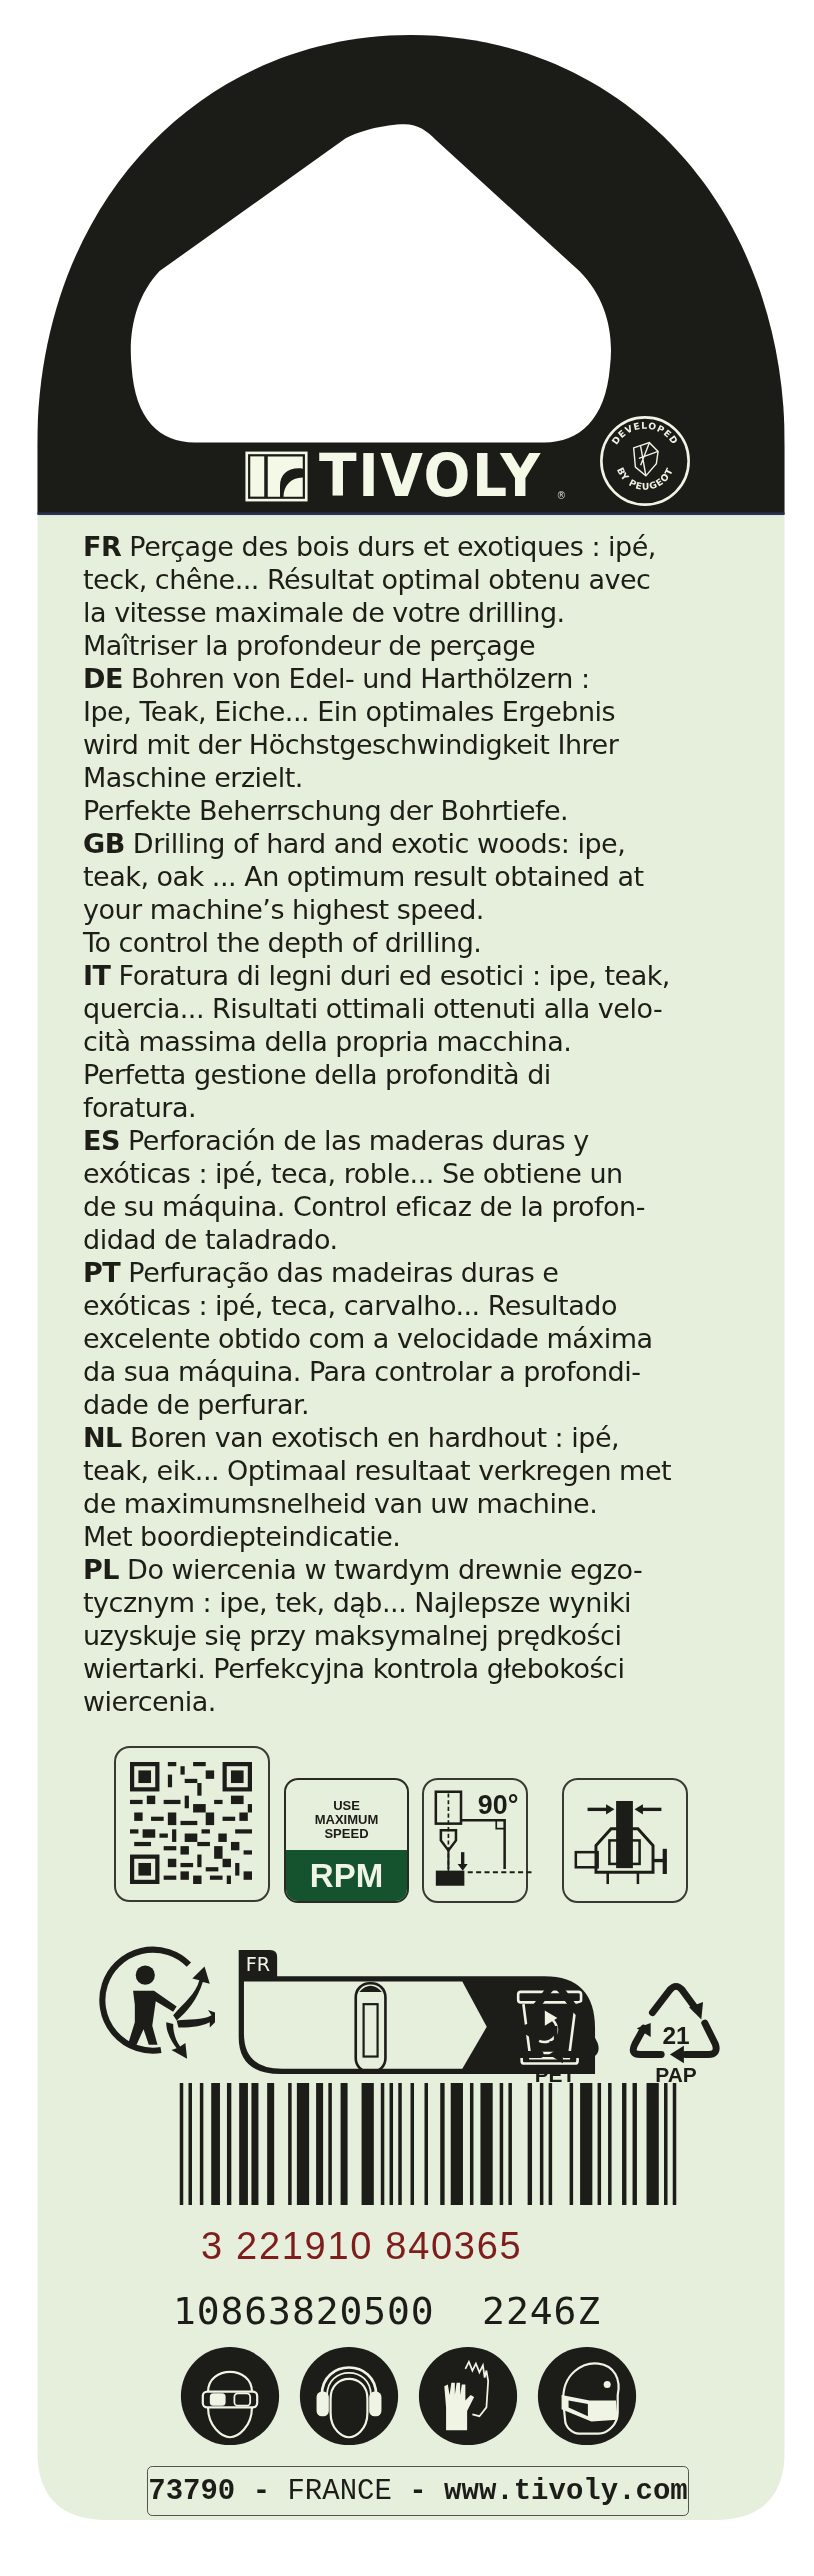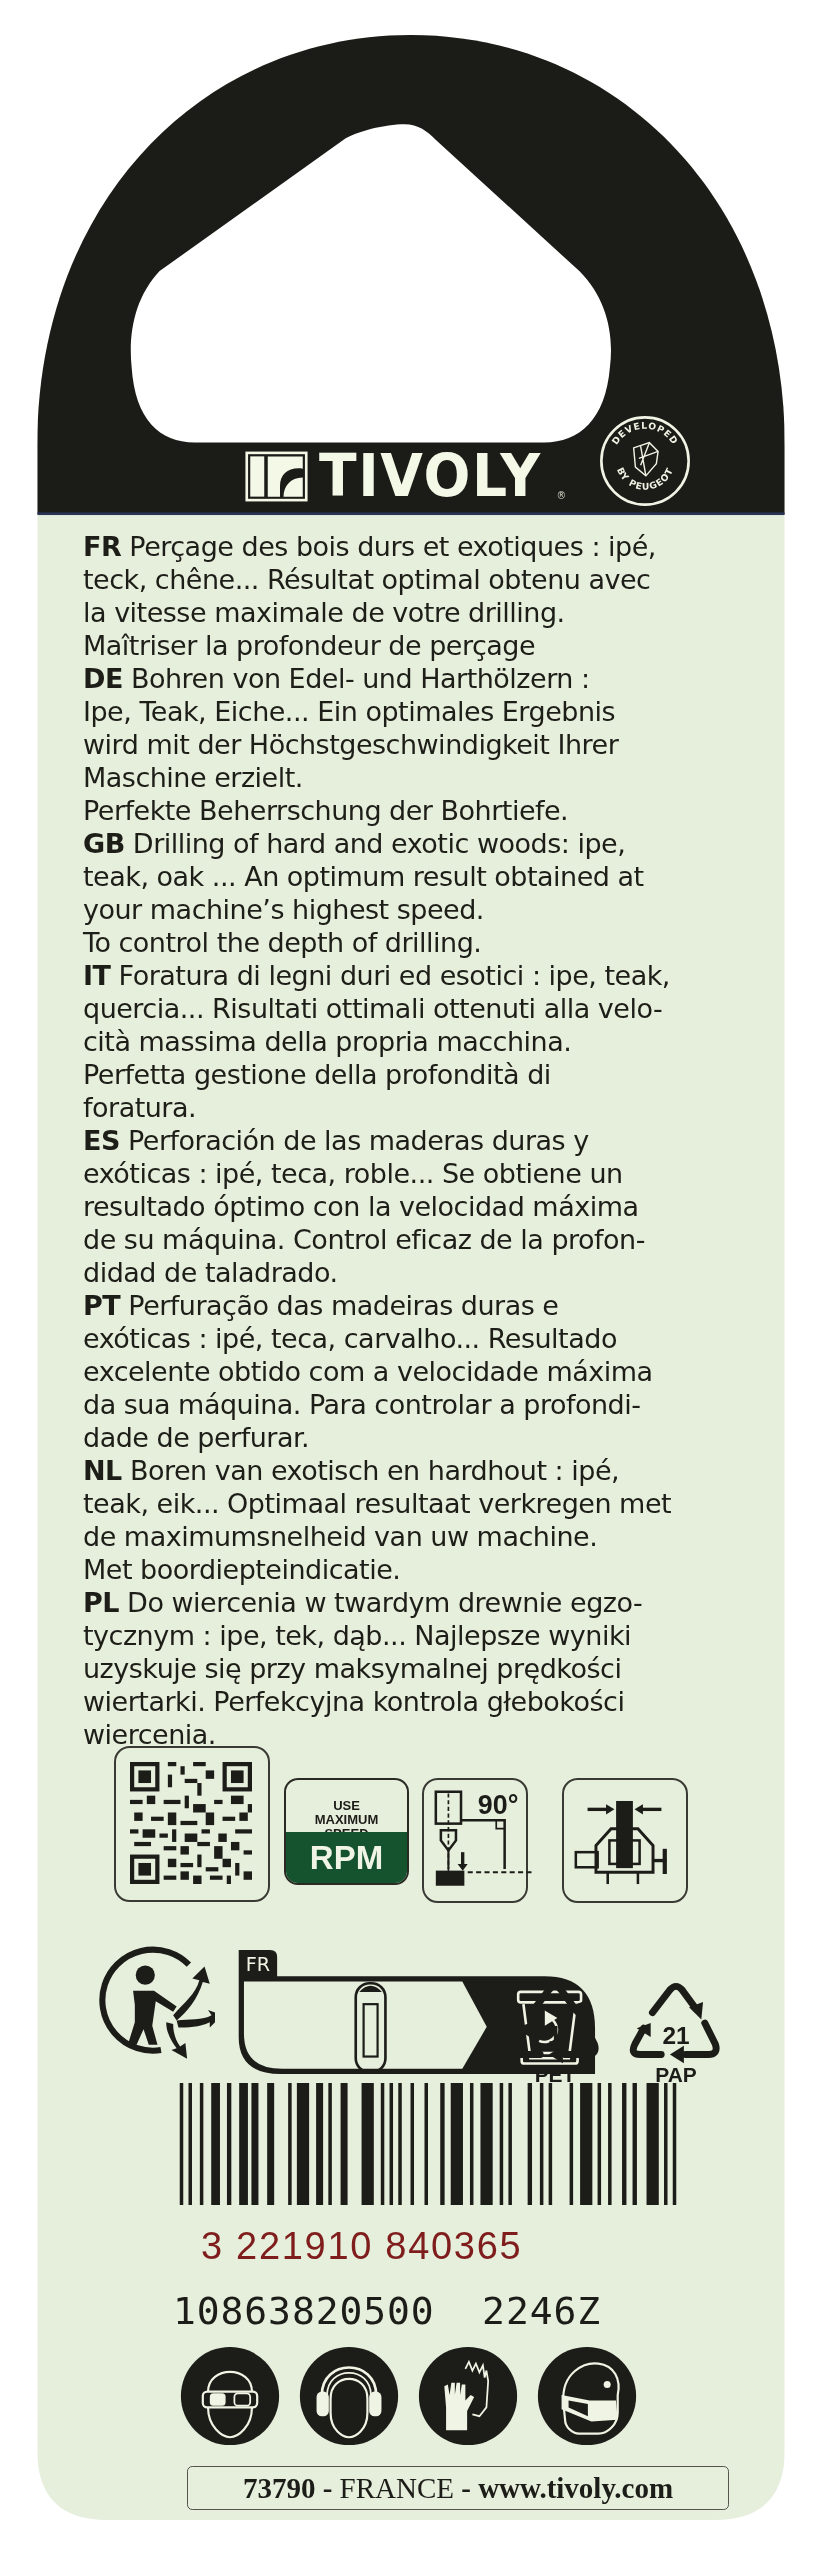--- a/index.html
+++ b/index.html
@@ -8,29 +8,29 @@
     .card-bg { position:absolute; left:0; top:0; width:748px; height:2485px; }
     .logo-row { position:absolute; left:245px; top:409px; height:64px; display:flex; align-items:center;justify-content:flex-end; }
     .tivoly-mark { width:63px; height:51px; }
     .tivoly-word { color:#f4f8e6; font-family:"DejaVu Sans", sans-serif; font-weight:bold; font-size:58px; letter-spacing:1.7px; margin-left:10.5px; line-height:1; transform:scaleX(0.95); transform-origin:left; }
     .reg { color:#d8dccb; font-size:9.6px; margin-left:3.5px; align-self:flex-end; margin-bottom:7px; }
     .peugeot-badge { position:absolute; left:597px; top:414px; width:96px; height:96px; }
     .text-block { position:absolute; left:83px; top:530px; width:682px; font-family:"DejaVu Sans", sans-serif; font-size:27px; line-height:33px; color:#1e1e18; letter-spacing:-0.5px; }
     .text-block .line { white-space:nowrap; display:block; }
     .lang { font-weight:bold; }
     .icon-box { position:absolute; border:2.6px solid #3a3a34; border-radius:15.7px; background:transparent; box-sizing:border-box; }
-    .rpm-box { position:absolute; left:283px; top:1778px; width:125px; height:107px; border:2.6px solid #2a2a24; border-radius:14px; box-sizing:border-box; overflow:hidden; }
+    .rpm-box { position:absolute; left:283px; top:1778px; width:125px; height:125px; border:2.6px solid #2a2a24; border-radius:14px; box-sizing:border-box; overflow:hidden; }
     .rpm-top { height:70px; display:flex; flex-direction:column; align-items:center; justify-content:center; font-family:"Liberation Sans", sans-serif; font-weight:bold; font-size:13px; line-height:14px; color:#1c1c18; padding-top:5.2px; }
     .rpm-bottom { position:absolute; left:0; right:0; bottom:0; height:51px; background:#14532d; color:#f0f4e4; font-family:"Liberation Sans", sans-serif; font-weight:bold; font-size:33px; display:flex; align-items:center; justify-content:center; }
     .barcode { position:absolute; left:178px; top:2083px; width:507px; height:122px; }
     .barcode-num1 { position:absolute; left:201px; top:2225px; font-family:Liberation Sans, sans-serif; font-size:38px; color:#7f1d1d; letter-spacing:1.7px; white-space:pre; }
     .barcode-num2 { position:absolute; left:175px; top:2273px; font-family:"DejaVu Sans Mono", monospace; font-size:38px; color:#1c1c18; letter-spacing:0.9px; white-space:pre; }
     .ppe-row { position:absolute; left:179px; top:2346px; display:flex; gap:19px; }
     .ppe { width:100px; height:100px; }
-    .footer-box { position:absolute; left:147px; top:2468px; width:542px; height:44px; border:1.7px solid #55554d; border-radius:5.2px; box-sizing:border-box; display:flex; align-items:center; justify-content:center; font-family:Liberation Serif, serif; font-size:29px; color:#1c1c18; white-space:nowrap;margin-left:40px; }
+    .footer-box { position:absolute; left:147px; top:2468px; width:542px; height:50px; border:1.7px solid #55554d; border-radius:5.2px; box-sizing:border-box; display:flex; align-items:center; justify-content:center; font-family:Liberation Mono, monospace; font-size:29px; color:#1c1c18; white-space:nowrap; }
     .footer-box .site { font-weight:bold; }
     .recycle-tri { position:absolute; width:96px; height:105px; }
     .recycle-num { font-family:"Liberation Sans", sans-serif; font-weight:bold; }
   </style>
 </head>
 <body>
 
 <div class="card">
 
   <svg class="card-bg" viewBox="0 0 855 2842" width="748" height="2485">
@@ -100,21 +100,20 @@
     <div>
       <span class="line"><span class="lang">IT</span> <span>Foratura di legni duri ed esotici : ipe, teak,</span></span>
       <span class="line">quercia... Risultati ottimali ottenuti alla velo-</span>
       <span class="line">cità massima della propria macchina.</span>
       <span class="line">Perfetta gestione della profondità di</span>
       <span class="line">foratura.</span>
     </div>
     <div>
       <span class="line"><span class="lang">ES</span> <span>Perforación de las maderas duras y</span></span>
       <span class="line">exóticas : ipé, teca, roble... Se obtiene un</span>
-      <span class="line">resultado óptimo con la velocidad máxima</span>
       <span class="line">de su máquina. Control eficaz de la profon-</span>
       <span class="line">didad de taladrado.</span>
     </div>
     <div>
       <span class="line"><span class="lang">PT</span> <span>Perfuração das madeiras duras e</span></span>
       <span class="line">exóticas : ipé, teca, carvalho... Resultado</span>
       <span class="line">excelente obtido com a velocidade máxima</span>
       <span class="line">da sua máquina. Para controlar  a profondi-</span>
       <span class="line">dade de perfurar.</span>
     </div>

